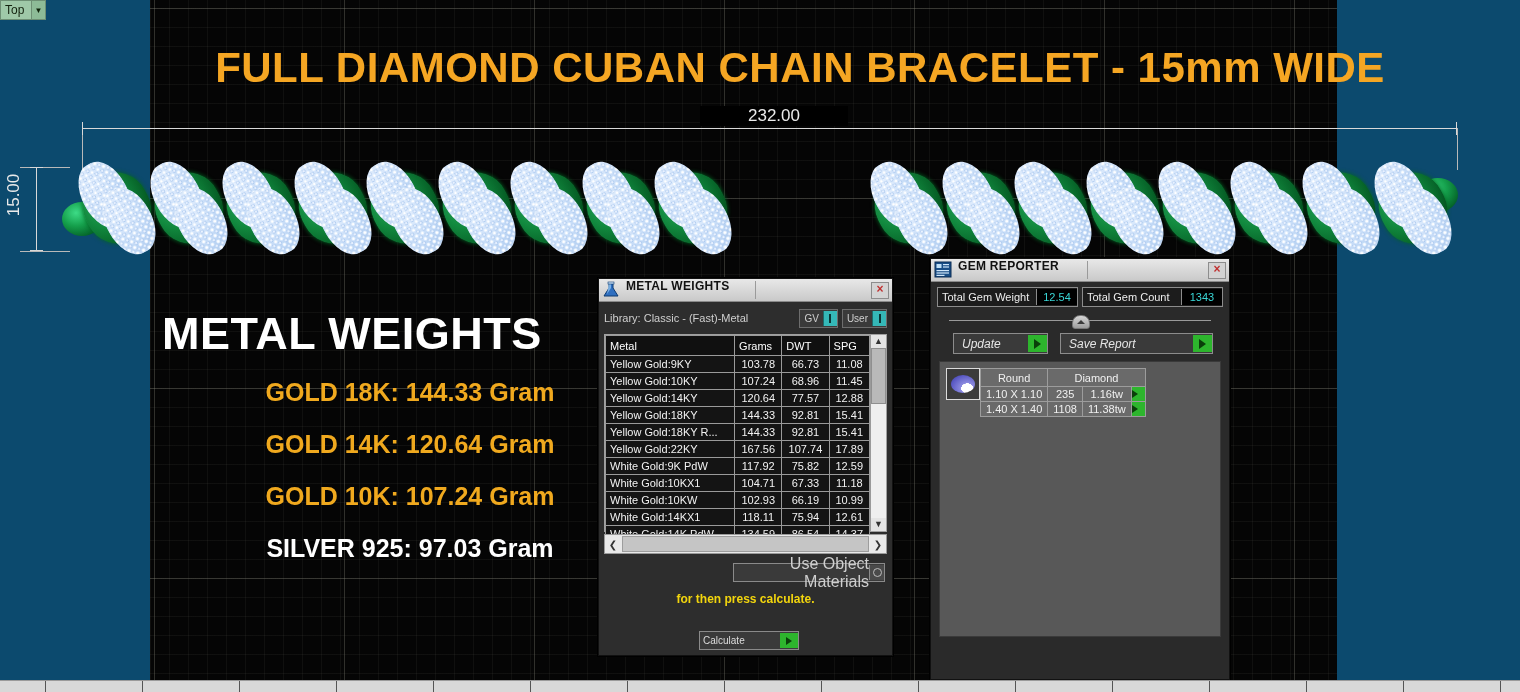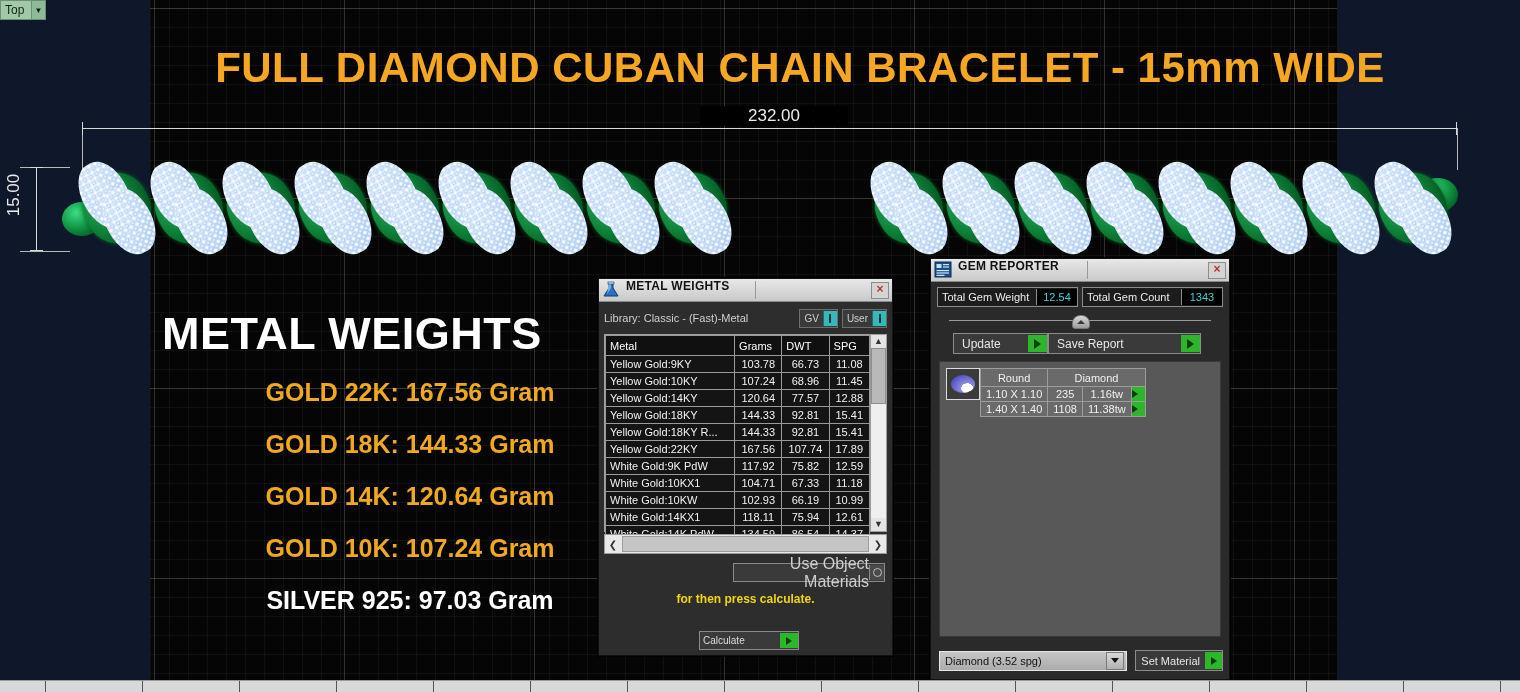--- a/index.html
+++ b/index.html
@@ -1,17 +1,17 @@
 <!DOCTYPE html>
 <html><head>
 <meta charset="utf-8">
 <style>
   html,body{margin:0;padding:0;background:#000;}
   body{width:1520px;height:692px;overflow:hidden;font-family:"Liberation Sans",sans-serif;}
-  #root{position:relative;width:1520px;height:692px;background:#0f172a;}
+  #root{position:relative;width:1520px;height:692px;background:#0c4a6e;}
 
   
   .grid-area{position:absolute;left:150px;top:0;width:1187px;height:680px;
     background-color:#050505;
     background-image:
       linear-gradient(to right, rgba(120,120,110,.10) 1px, transparent 1px),
       linear-gradient(to bottom, rgba(120,120,110,.10) 1px, transparent 1px),
       linear-gradient(to right, rgba(150,150,135,.30) 1px, transparent 1px),
       linear-gradient(to bottom, rgba(150,150,135,.30) 1px, transparent 1px);
     background-size:19px 19px,19px 19px,190px 190px,190px 190px;
@@ -146,21 +146,21 @@
   .stat .lbl{flex:1;font-size:11px;color:#ededed;padding-left:4px;}
   .stat .val{min-width:34px;text-align:center;font-size:11px;color:#39d6d6;background:#000;
     border-left:1px solid #8c8c8c;height:16px;line-height:16px;padding:0 3px;}
   .gr-divider{position:relative;margin:8px 18px 2px 18px;height:12px;}
   .gr-divider .ln{position:absolute;top:5px;left:0;right:0;height:1px;background:#9a9a9a;}
   .gr-divider .knob{position:absolute;left:50%;top:0;margin-left:-8px;width:16px;height:12px;
     border-radius:8px 8px 3px 3px;background:linear-gradient(to bottom,#d6d6d6,#9d9d9d);
     border:1px solid #777;display:flex;align-items:center;justify-content:center;}
   .gr-divider .knob:after{content:"";border-bottom:4px solid #3a3a3a;border-left:4px solid transparent;border-right:4px solid transparent;}
 
-  .gr-btns{display:flex;padding:4px 8px 0 22px;}
+  .gr-btns{display:flex;gap:12px;padding:4px 8px 0 22px;font-style:italic;}
   .gbtn{display:flex;align-items:center;border:1px solid #8c8c8c;height:19px;background:#3a3a3a;}
   .gbtn span{font-size:12px;color:#e6e6e6;padding:0 8px;}
   .gbtn i{width:19px;height:17px;background:#2db52d;display:flex;align-items:center;justify-content:center;}
   .gbtn i:after{content:"";border-left:7px solid #0a3f0a;border-top:5px solid transparent;border-bottom:5px solid transparent;}
   .gbtn.update span{width:58px;} .gbtn.save span{width:116px;}
 
   .gr-body{position:absolute;left:8px;top:102px;right:8px;bottom:42px;background:#585858;border:1px solid #3a3a3a;}
   .gem-tbl{position:absolute;left:6px;top:6px;display:flex;}
   .gem-swatch{width:32px;height:30px;border:1px solid #dcdcdc;background:#3b3b3b;
     display:flex;align-items:center;justify-content:center;}
@@ -307,21 +307,20 @@
       <div class="box" style="left:34px;width:64px;"></div>
       <div class="band" style="left:96px;"></div>
       <div class="box" style="left:104px;width:22px;"></div>
       <div class="band" style="left:124px;"></div>
       <div class="tab"></div>
     </div>
   </div>
 
   <div class="mw-title">METAL WEIGHTS</div>
   <div class="mw-lines" id="summary-lines">
-      <div class="mw-line">GOLD 22K: 167.56 Gram</div>
       <div class="mw-line">GOLD 18K: 144.33 Gram</div>
       <div class="mw-line">GOLD 14K: 120.64 Gram</div>
       <div class="mw-line">GOLD 10K: 107.24 Gram</div>
       <div class="mw-line silver">SILVER 925: 97.03 Gram</div>
     </div>
 
   <div class="win" id="metal-weights">
     <div class="titlebar">
       <div class="tb-icon">
         <svg width="18" height="17" viewBox="0 0 18 17">
@@ -524,30 +523,20 @@
                 <td>1.40 X 1.40</td>
                 <td>1108</td>
                 <td>11.38tw</td>
                 <td class="arrow"></td>
               </tr>
             </tbody>
         </table>
       </div>
     </div>
 
-    <div class="gr-foot">
-      <div class="mat-select">
-        <span>Diamond    (3.52 spg)</span>
-        <i></i>
-      </div>
-      <div class="set-mat">
-        <span>Set Material</span>
-        <i></i>
-      </div>
-    </div>
   </div>
 
   <div class="bottom-rule" id="bottom-rule">
       <i style="left: 45px;"></i>
       <i style="left: 142px;"></i>
       <i style="left: 239px;"></i>
       <i style="left: 336px;"></i>
       <i style="left: 433px;"></i>
       <i style="left: 530px;"></i>
       <i style="left: 627px;"></i>

